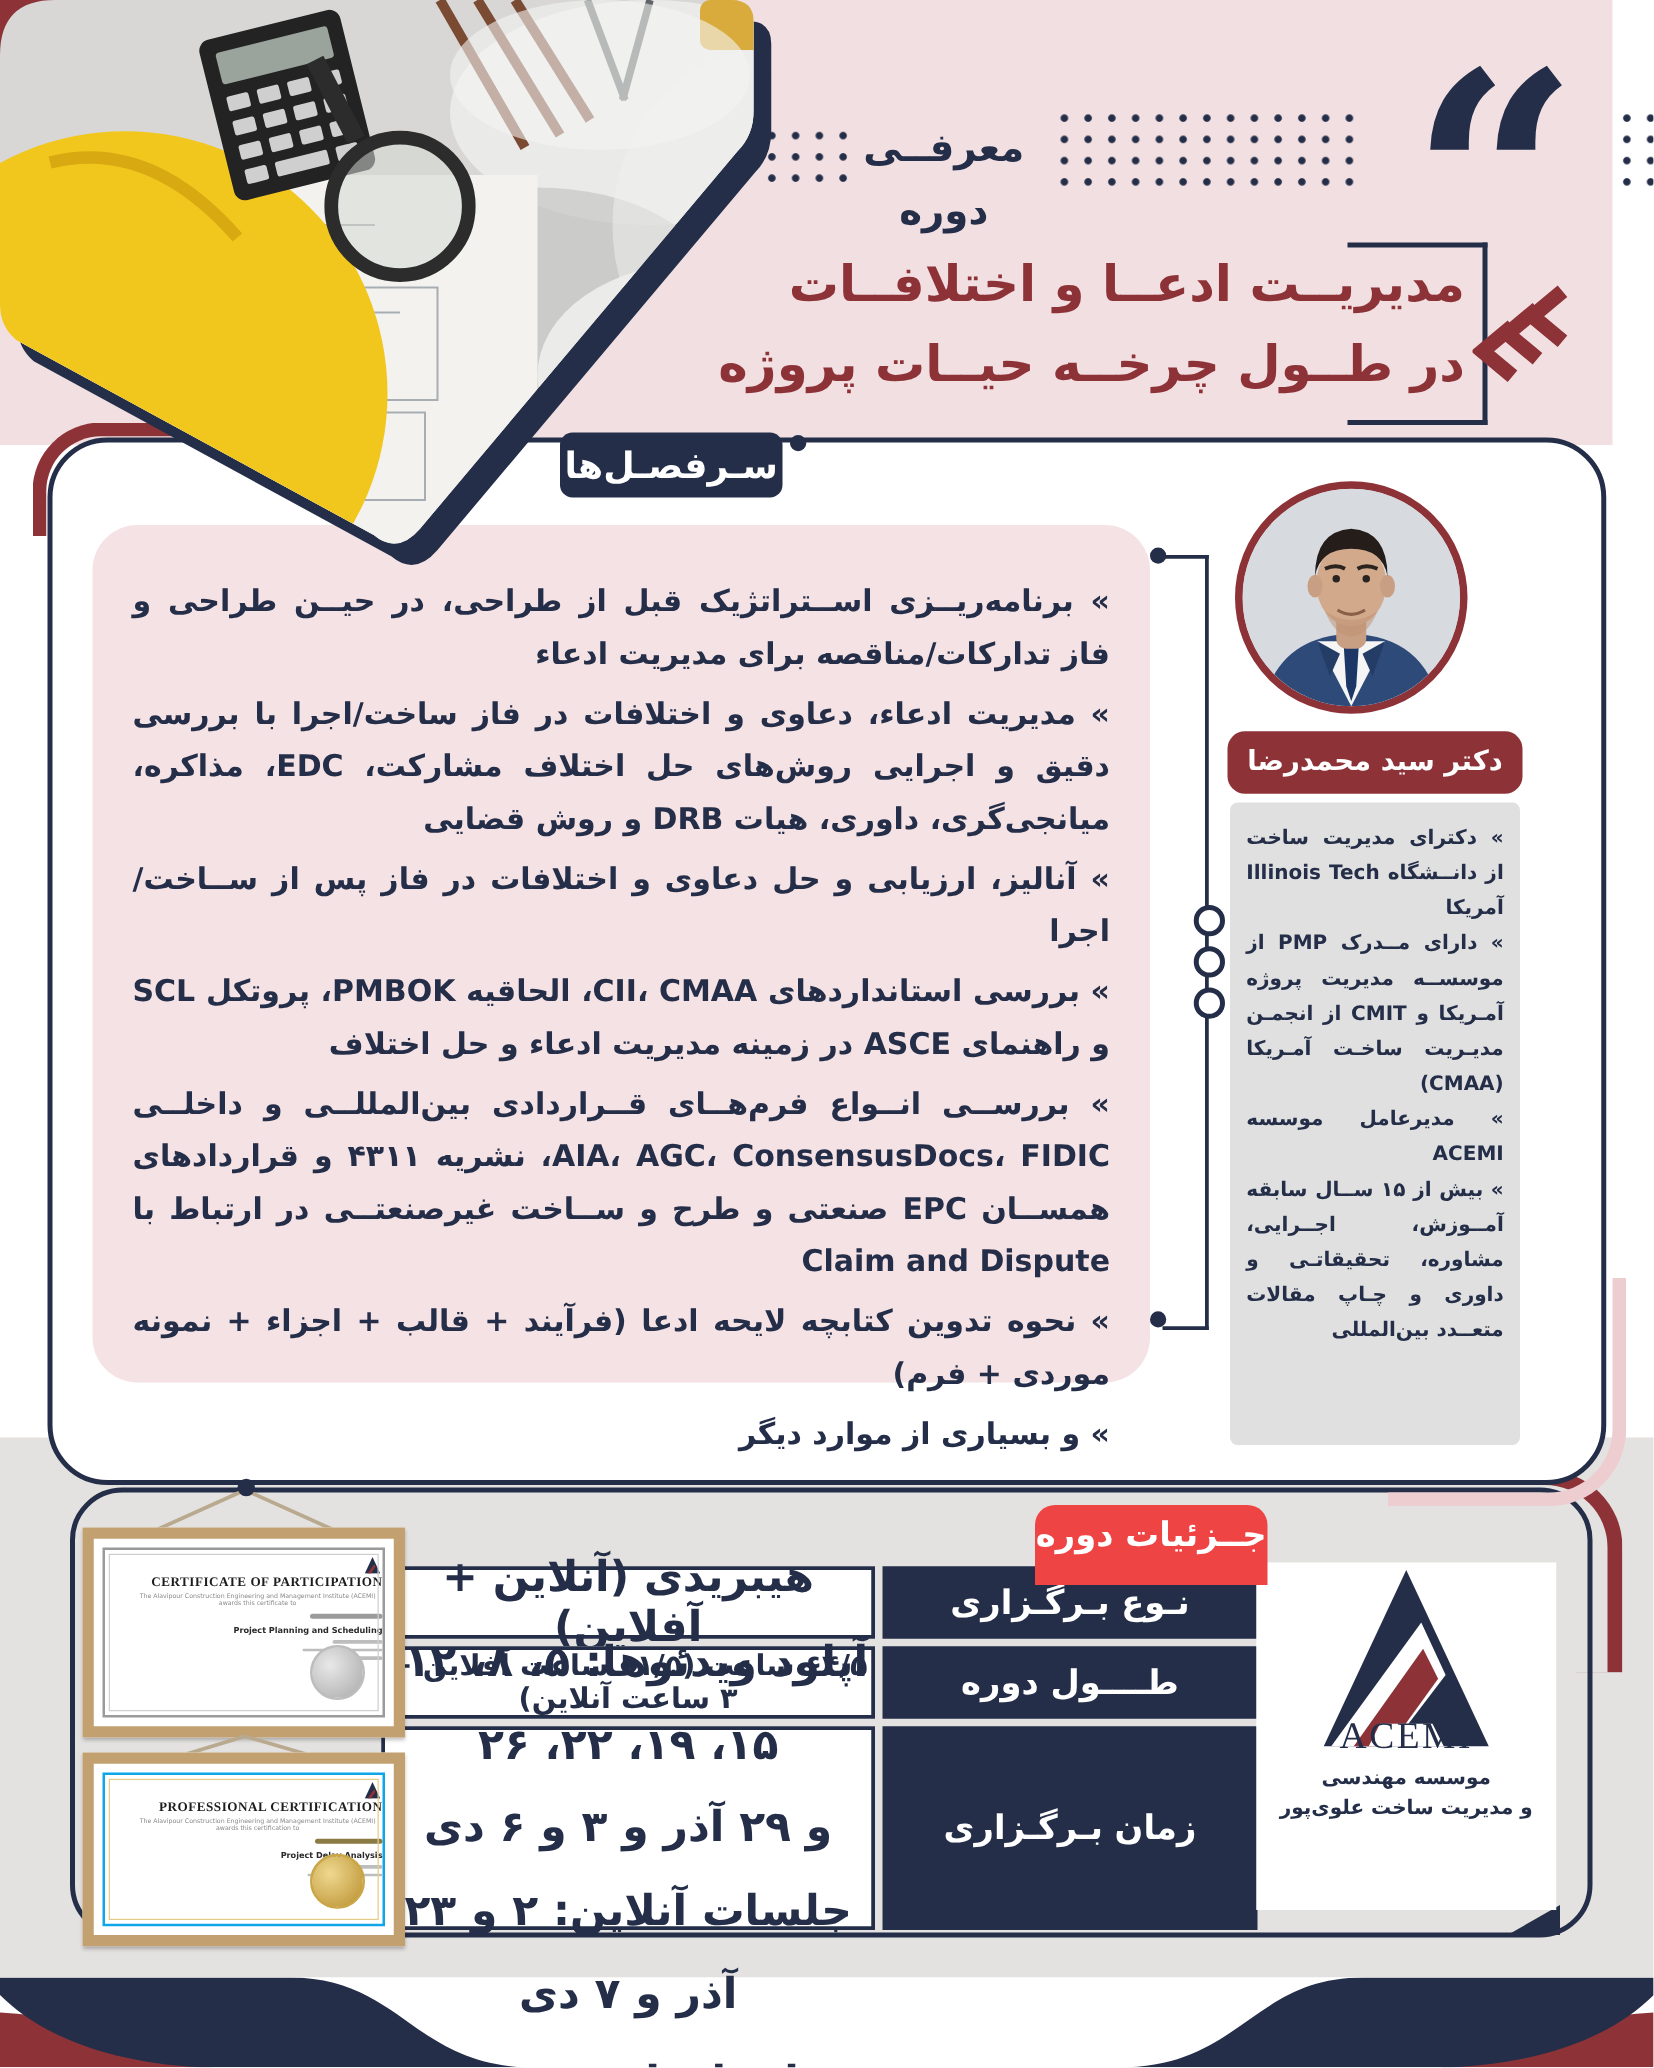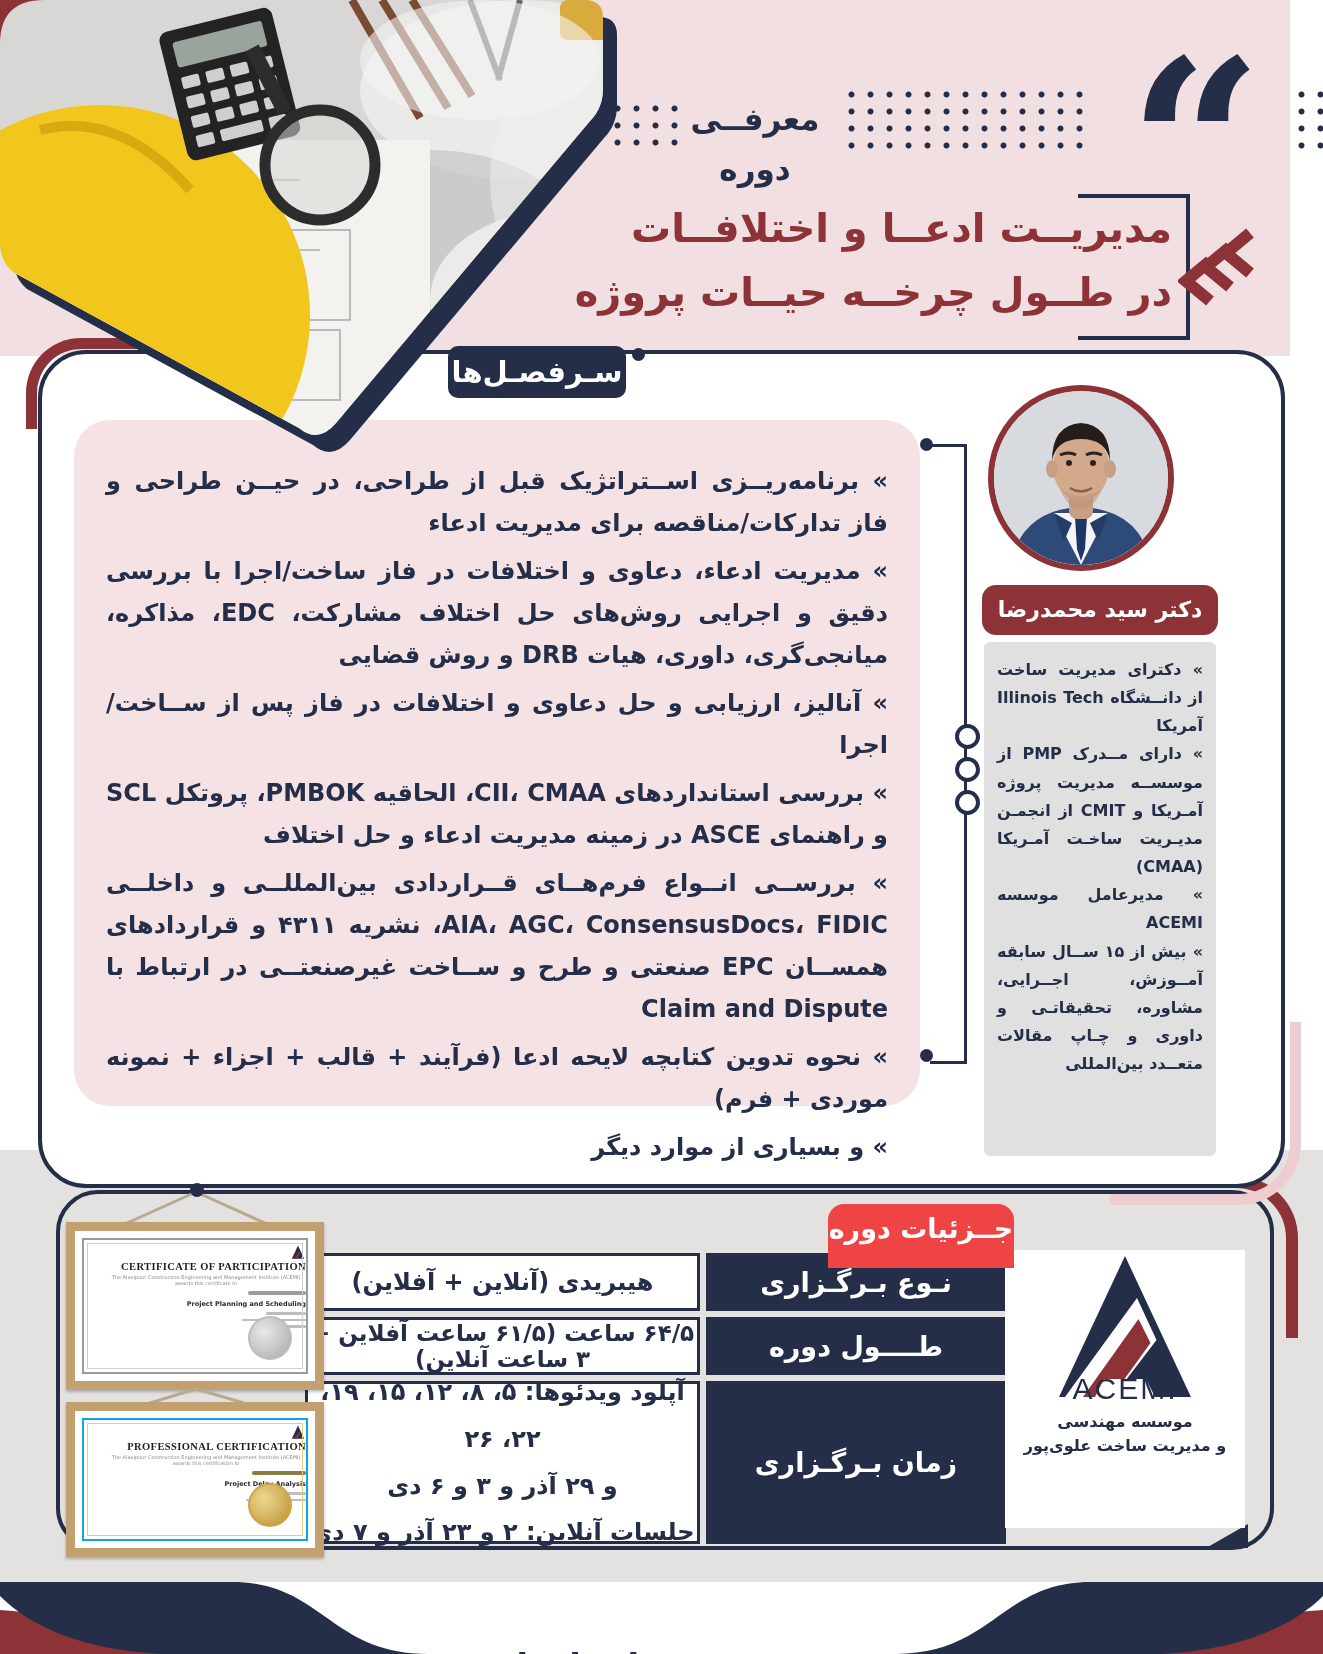--- a/index.html
+++ b/index.html
@@ -69,32 +69,32 @@
   .bottom-box{position:absolute;left:56px;top:1190px;width:1218px;height:360px;z-index:2;
     border:4px solid #242e48;border-radius:42px;box-sizing:border-box;}
   .bottom-tri{position:absolute;left:1206px;top:1524px;width:0;height:0;z-index:3;
     border-left:42px solid rgba(0,0,0,0);border-bottom:24px solid #242e48;}
   .details-label{position:absolute;left:828px;top:1204px;width:186px;height:64px;z-index:4;
     background:#ef4444;border-radius:16px 16px 0 0;color:#fff;font-weight:bold;font-size:27px;line-height:50px;
     text-align:center;direction:rtl;}
   .detail-row{position:absolute;left:305px;display:flex;z-index:3;}
   .detail-value{width:395px;background:#fff;border:3px solid #242e48;box-sizing:border-box;
     display:flex;align-items:center;justify-content:center;direction:rtl;
-    color:#242e48;font-weight:bold;font-size:24px;text-align:center;}
+    color:#242e48;font-weight:bold;font-size:34px;text-align:center;}
   .detail-header{width:300px;margin-left:6px;background:#242e48;display:flex;align-items:center;justify-content:center;
     color:#fff;font-weight:bold;font-size:27px;direction:rtl;}
   .row-1{top:1253px;height:58px;}
   .row-2{top:1317px;height:58px;}
   .row-2 .detail-value{font-size:23px;}
   .row-3{top:1381px;height:163px;}
   .row-3 .detail-value{flex-direction:column;line-height:1.95;}
 
   .acemi-card{position:absolute;left:1005px;top:1250px;width:240px;height:278px;background:#fff;z-index:3;
     display:flex;flex-direction:column;align-items:center;}
-  .acemi-text{font-family:Liberation Sans, sans-serif;color:#242e48;font-size:30px;letter-spacing:2px;margin-top:-28px;}
+  .acemi-text{font-family:Liberation Serif, serif;color:#242e48;font-size:30px;letter-spacing:2px;margin-top:-28px;}
   .acemi-org{direction:rtl;color:#242e48;font-weight:bold;font-size:16px;line-height:1.5;text-align:center;margin-top:4px;}
 
   
   .hang-dot{position:absolute;left:190px;top:1183px;width:14px;height:14px;border-radius:50%;background:#242e48;z-index:4;}
   .cert{position:absolute;left:66px;width:258px;z-index:3;background:#fff;
     border:9px solid #c2a06f;box-shadow:0 2px 3px rgba(0,0,0,.25);box-sizing:border-box;}
   .cert-1{top:1222px;height:168px;}
   .cert-2{top:1402px;height:155px;}
   .cert-inner{position:absolute;inset:7px;display:flex;flex-direction:column;align-items:flex-end;padding-top:5px;box-sizing:border-box;}
   .cert-1 .cert-inner{border:2px solid #9a9a9a;outline:1px solid #cfcfcf;outline-offset:-6px;}

